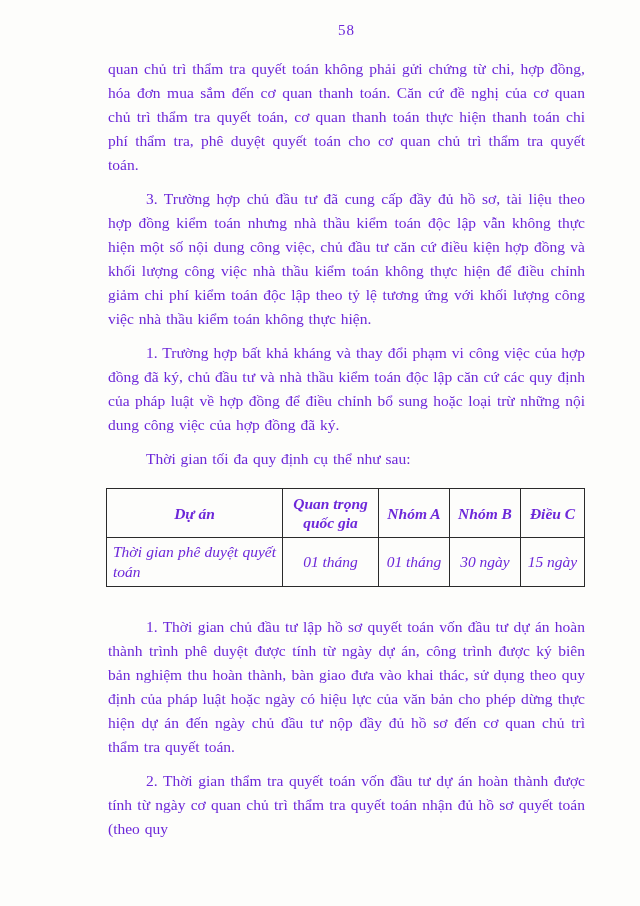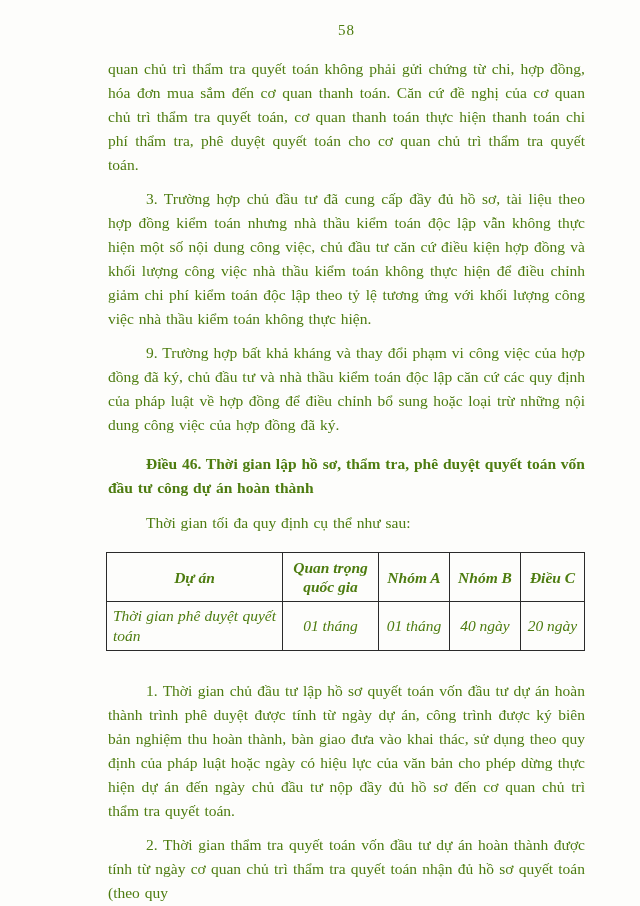--- a/index.html
+++ b/index.html
@@ -9,21 +9,21 @@
   }
   .page {
     position: relative;
     width: 640px;
     height: 906px;
     margin: 0 auto;
     background: #fdfdfb;
     box-sizing: border-box;
     padding: 22px 55px 0 108px;
     font-family: "Liberation Serif", "DejaVu Serif", serif;
-    color: #4d7c0f;
+    color: #6d28d9;
     overflow: hidden;
   }
   .page-number {
     text-align: center;
     font-size: 15px;
     letter-spacing: 1px;
     margin-bottom: 18px;
   }
   p.body {
     font-size: 15.5px;
@@ -71,23 +71,22 @@
 <body>
 
 <div class="page">
 
   <div class="page-number">58</div>
 
   <p class="body">quan chủ trì thẩm tra quyết toán không phải gửi chứng từ chi, hợp đồng, hóa đơn mua sắm đến cơ quan thanh toán. Căn cứ đề nghị của cơ quan chủ trì thẩm tra quyết toán, cơ quan thanh toán thực hiện thanh toán chi phí thẩm tra, phê duyệt quyết toán cho cơ quan chủ trì thẩm tra quyết toán.</p>
 
   <p class="body ind">3. Trường hợp chủ đầu tư đã cung cấp đầy đủ hồ sơ, tài liệu theo hợp đồng kiểm toán nhưng nhà thầu kiểm toán độc lập vẫn không thực hiện một số nội dung công việc, chủ đầu tư căn cứ điều kiện hợp đồng và khối lượng công việc nhà thầu kiểm toán không thực hiện để điều chỉnh giảm chi phí kiểm toán độc lập theo tỷ lệ tương ứng với khối lượng công việc nhà thầu kiểm toán không thực hiện.</p>
 
-  <p class="body ind">9. Trường hợp bất khả kháng và thay đổi phạm vi công việc của hợp đồng đã ký, chủ đầu tư và nhà thầu kiểm toán độc lập căn cứ các quy định của pháp luật về hợp đồng để điều chỉnh bổ sung hoặc loại trừ những nội dung công việc của hợp đồng đã ký.</p>
+  <p class="body ind">1. Trường hợp bất khả kháng và thay đổi phạm vi công việc của hợp đồng đã ký, chủ đầu tư và nhà thầu kiểm toán độc lập căn cứ các quy định của pháp luật về hợp đồng để điều chỉnh bổ sung hoặc loại trừ những nội dung công việc của hợp đồng đã ký.</p>
 
-  <p class="body ind heading">Điều 46. Thời gian lập hồ sơ, thẩm tra, phê duyệt quyết toán vốn đầu tư công dự án hoàn thành</p>
 
   <p class="body ind">Thời gian tối đa quy định cụ thể như sau:</p>
 
   <table class="dtable">
     <colgroup>
       <col style="width:176px">
       <col style="width:96px">
       <col style="width:71px">
       <col style="width:71px">
       <col style="width:64px">
@@ -99,22 +98,22 @@
         <th>Nhóm A</th>
         <th>Nhóm B</th>
         <th>Điều C</th>
       </tr>
     </thead>
     <tbody>
       <tr class="r3">
         <td class="lbl">Thời gian phê duyệt quyết toán</td>
         <td class="val">01 tháng</td>
         <td class="val">01 tháng</td>
-        <td class="val">40 ngày</td>
-        <td class="val">20 ngày</td>
+        <td class="val">30 ngày</td>
+        <td class="val">15 ngày</td>
       </tr>
     </tbody>
   </table>
 
   <p class="body ind after-table">1. Thời gian chủ đầu tư lập hồ sơ quyết toán vốn đầu tư dự án hoàn thành trình phê duyệt được tính từ ngày dự án, công trình được ký biên bản nghiệm thu hoàn thành, bàn giao đưa vào khai thác, sử dụng theo quy định của pháp luật hoặc ngày có hiệu lực của văn bản cho phép dừng thực hiện dự án đến ngày chủ đầu tư nộp đầy đủ hồ sơ đến cơ quan chủ trì thẩm tra quyết toán.</p>
 
   <p class="body ind">2. Thời gian thẩm tra quyết toán vốn đầu tư dự án hoàn thành được tính từ ngày cơ quan chủ trì thẩm tra quyết toán nhận đủ hồ sơ quyết toán (theo quy</p>
 
 </div>
 

